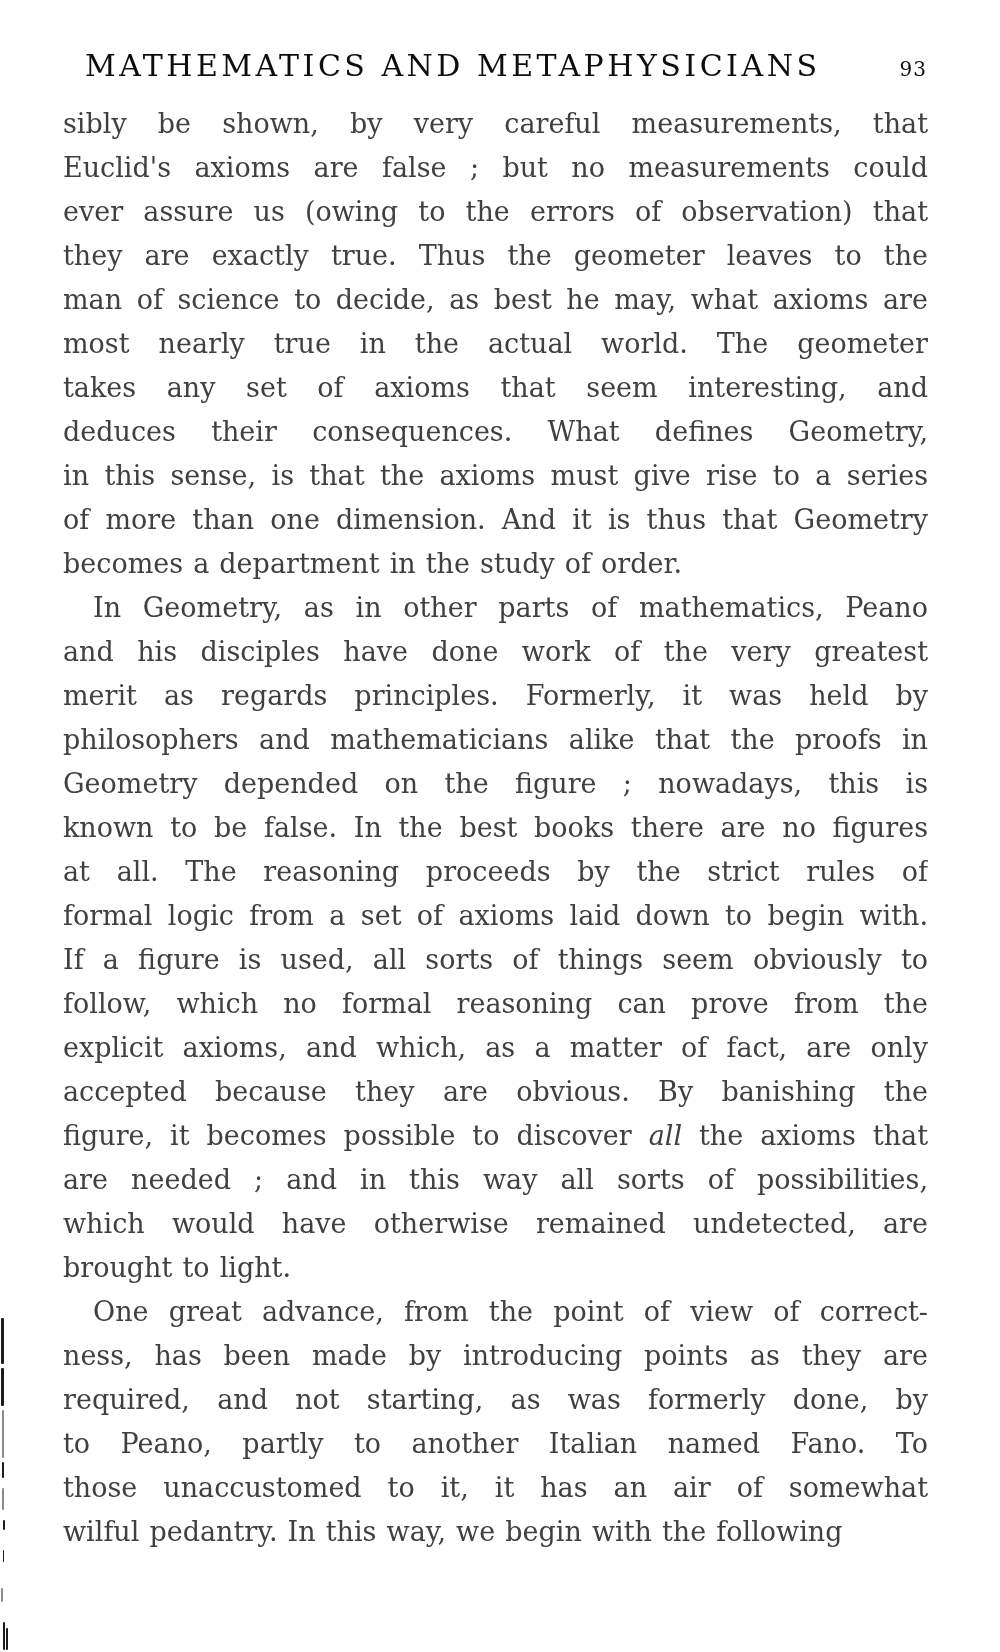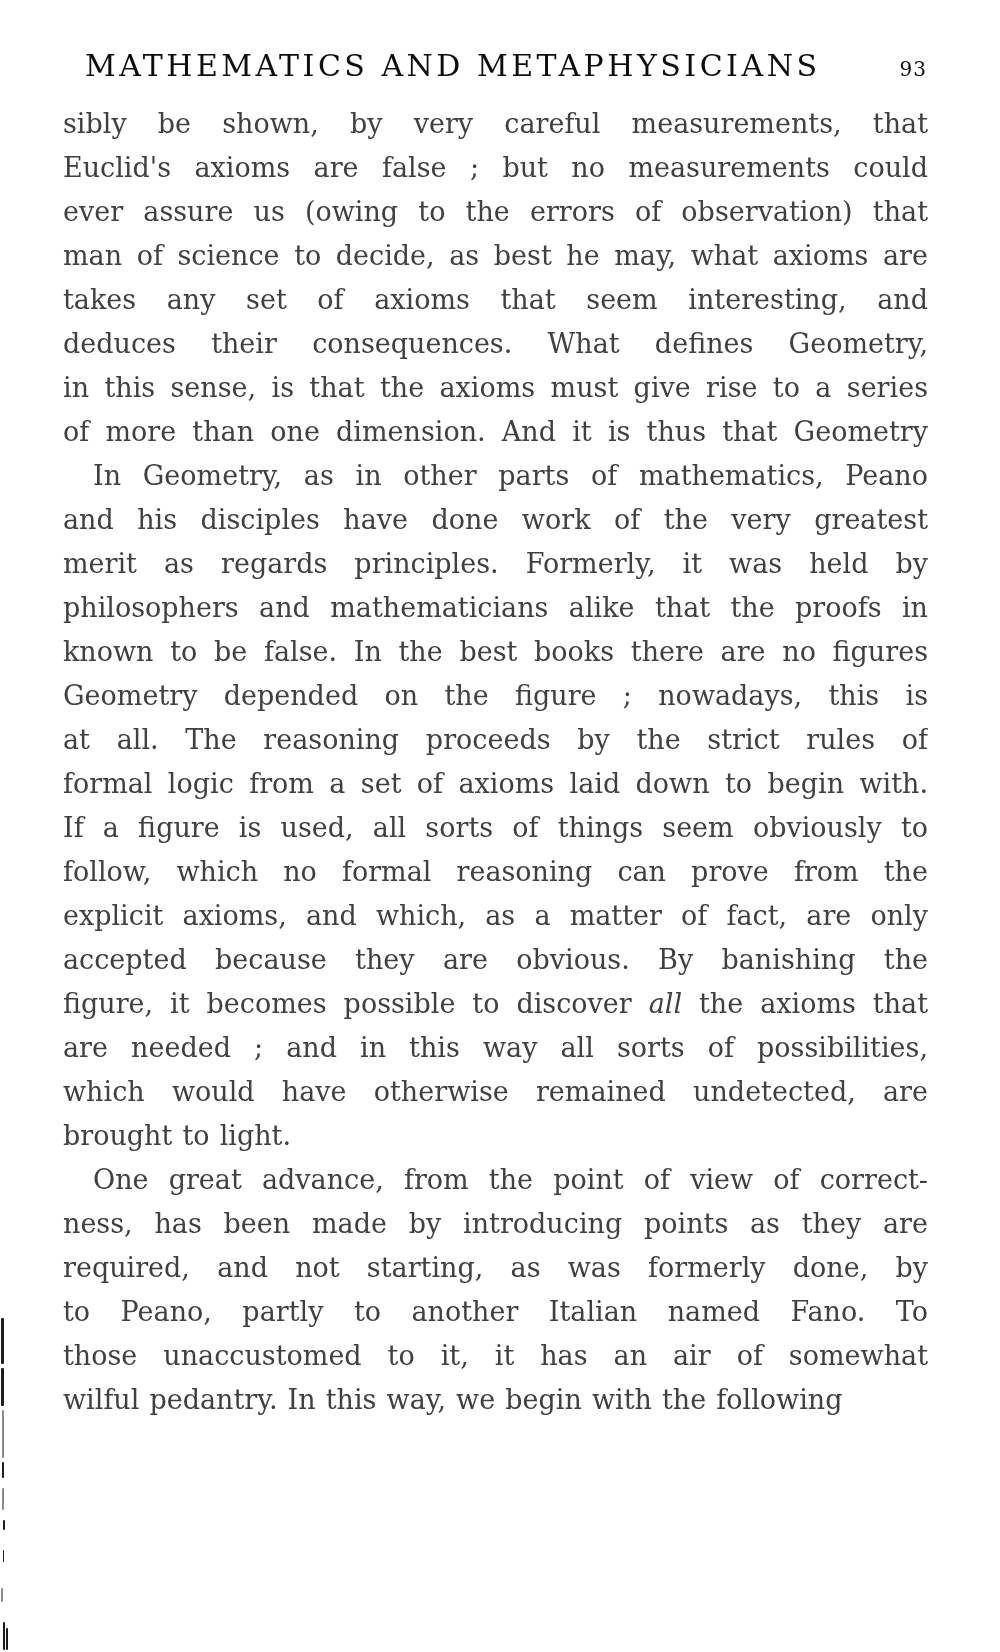--- a/index.html
+++ b/index.html
@@ -100,33 +100,36 @@
   <header class="running-head">
     <span class="head-title">MATHEMATICS AND METAPHYSICIANS</span>
     <span class="page-num">93</span>
   </header>
 
   <main class="body-text">
       <div class="paragraph">
         <div class="line">sibly be shown, by very careful measurements, that</div>
         <div class="line">Euclid's axioms are false ; but no measurements could</div>
         <div class="line">ever assure us (owing to the errors of observation) that</div>
+        <div class="line">they are exactly true.  Thus the geometer leaves to the</div>
         <div class="line">man of science to decide, as best he may, what axioms are</div>
+        <div class="line">most nearly true in the actual world.  The geometer</div>
         <div class="line">takes any set of axioms that seem interesting, and</div>
         <div class="line">deduces their consequences.  What defines Geometry,</div>
         <div class="line">in this sense, is that the axioms must give rise to a series</div>
         <div class="line">of more than one dimension.  And it is thus that Geometry</div>
+        <div class="line last">becomes a department in the study of order.</div>
       </div>
       <div class="paragraph">
         <div class="line indent">In Geometry, as in other parts of mathematics, Peano</div>
         <div class="line">and his disciples have done work of the very greatest</div>
         <div class="line">merit as regards principles.  Formerly, it was held by</div>
         <div class="line">philosophers and mathematicians alike that the proofs in</div>
+        <div class="line">Geometry depended on the figure ; nowadays, this is</div>
         <div class="line">known to be false.  In the best books there are no figures</div>
-        <div class="line">Geometry depended on the figure ; nowadays, this is</div>
         <div class="line">at all.  The reasoning proceeds by the strict rules of</div>
         <div class="line">formal logic from a set of axioms laid down to begin with.</div>
         <div class="line">If a figure is used, all sorts of things seem obviously to</div>
         <div class="line">follow, which no formal reasoning can prove from the</div>
         <div class="line">explicit axioms, and which, as a matter of fact, are only</div>
         <div class="line">accepted because they are obvious.  By banishing the</div>
         <div class="line">figure, it becomes possible to discover <i>all</i> the axioms that</div>
         <div class="line">are needed ; and in this way all sorts of possibilities,</div>
         <div class="line">which would have otherwise remained undetected, are</div>
         <div class="line last">brought to light.</div>

